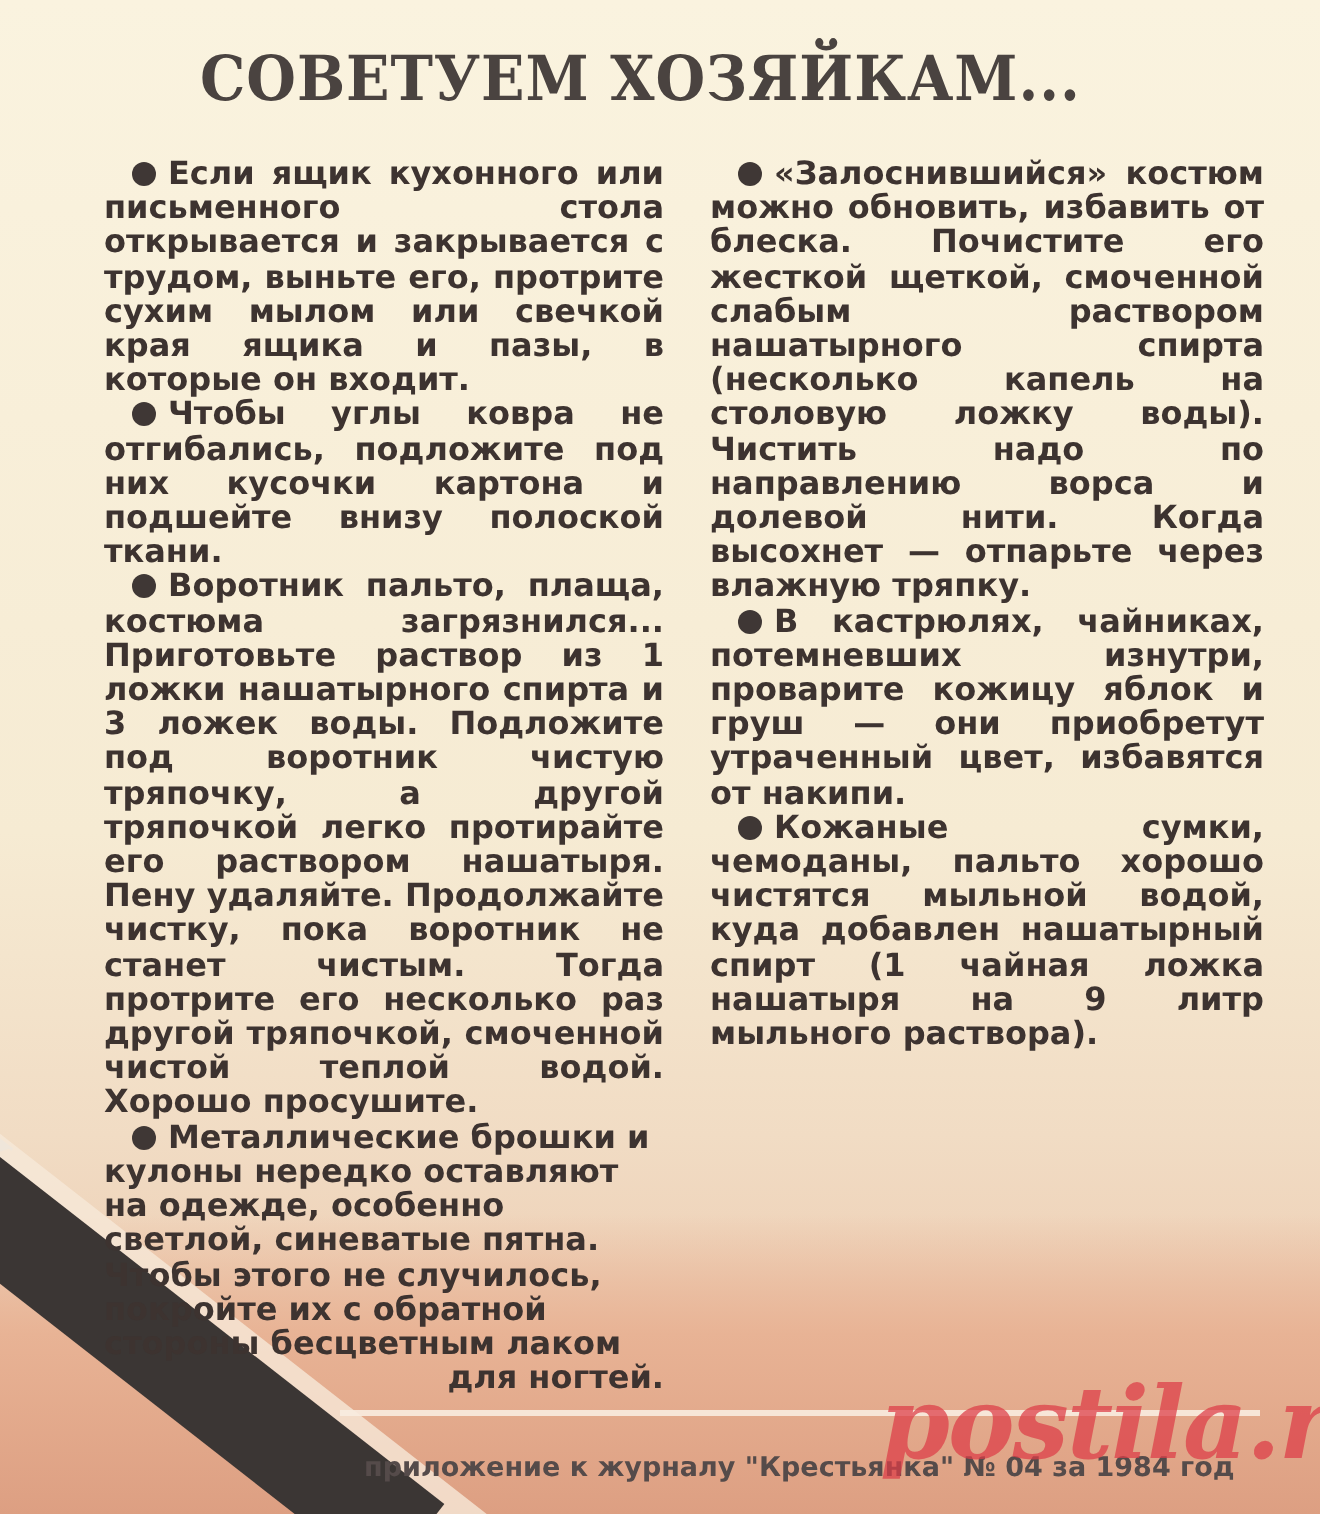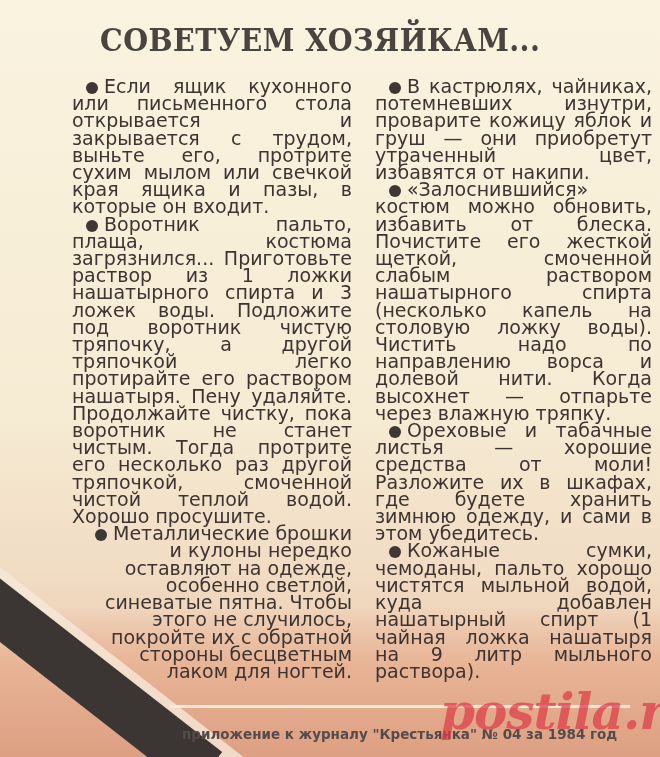--- a/index.html
+++ b/index.html
@@ -36,31 +36,31 @@
     position: absolute; left: 170px; right: 30px; top: 705px; height: 3px;
     background: #f8ece0; opacity: .9;
   }
   .title {
     position: absolute; left: 100px; top: 22px; width: 470px;
     font-family: "DejaVu Serif", "Liberation Serif", serif;
     font-weight: bold; font-size: 31px; color: #4a4340; letter-spacing: 0.5px;
     transform: scaleX(0.92); transform-origin: left center; white-space: nowrap;
   }
   .col {
-    position: absolute; font-size: 19px; line-height: 17.2px;
-    font-weight: normal; color: #3d3330; text-align: justify; margin-left: 20px;
+    position: absolute; font-size: 16px; line-height: 17.2px;
+    font-weight: bold; color: #3d3330; text-align: justify;
   }
   .col-left { left: 52px; top: 78px; width: 280px; }
   .col-right { left: 355px; top: 78px; width: 277px; }
   .tip { margin: 0; text-indent: 14px; }
   .bullet {
     display: inline-block; width: 12px; height: 12px; border-radius: 50%;
     background: #3f3735; margin-right: 6px; vertical-align: -1px; text-indent: 0;
   }
-  .tip-last { text-align: right; text-align-last: right; }
+  .tip-last { text-align: left; text-align-last: right; }
   .caption {
     position: absolute; left: 182px; top: 726px; font-size: 13.5px;
     font-weight: bold; color: #554b4a; white-space: nowrap;
   }
   .watermark {
     position: absolute; left: 440px; top: 682px; font-size: 50px;
     font-family: "DejaVu Serif", serif; font-style: italic; font-weight: bold;
     color: rgba(220, 60, 70, 0.72); white-space: nowrap; letter-spacing: -1px;
   }
 </style>
@@ -71,26 +71,26 @@
   <div class="pink-band"></div>
   <div class="diag-light"></div>
   <div class="diag-dark"></div>
   <div class="diag-label">ХОЗЯЮШКА</div>
   <div class="footer-line"></div>
 
   <h1 class="title" style="margin:0">СОВЕТУЕМ ХОЗЯЙКАМ...</h1>
 
   <div class="col col-left">
     <p class="tip"><span class="bullet"></span><span>Если ящик кухонного или письменного стола открывается и закрывается с трудом, выньте его, протрите сухим мылом или свечкой края ящика и пазы, в которые он входит.</span></p>
+    <p class="tip"><span class="bullet"></span><span>Чтобы углы ковра не отгибались, подложите под них кусочки картона и подшейте внизу полоской ткани.</span></p>
     <p class="tip"><span class="bullet"></span><span>Воротник пальто, плаща, костюма загрязнился... Приготовьте раствор из 1 ложки нашатырного спирта и 3 ложек воды. Подложите под воротник чистую тряпочку, а другой тряпочкой легко протирайте его раствором нашатыря. Пену удаляйте. Продолжайте чистку, пока воротник не станет чистым. Тогда протрите его несколько раз другой тряпочкой, смоченной чистой теплой водой. Хорошо просушите.</span></p>
     <p class="tip tip-last"><span class="bullet"></span><span>Металлические брошки и кулоны нередко оставляют на одежде, особенно светлой, синеватые пятна. Чтобы этого не случилось, покройте их с обратной стороны бесцветным лаком для ногтей.</span></p>
   </div>
 
   <div class="col col-right">
+    <p class="tip"><span class="bullet"></span><span>«Залоснившийся» костюм можно обновить, избавить от блеска. Почистите его жесткой щеткой, смоченной слабым раствором нашатырного спирта (несколько капель на столовую ложку воды). Чистить надо по направлению ворса и долевой нити. Когда высохнет — отпарьте через влажную тряпку.</span></p>
     <p class="tip"><span class="bullet"></span><span>В кастрюлях, чайниках, потемневших изнутри, проварите кожицу яблок и груш — они приобретут утраченный цвет, избавятся от накипи.</span></p>
-    <p class="tip"><span class="bullet"></span><span>«Залоснившийся» костюм можно обновить, избавить от блеска. Почистите его жесткой щеткой, смоченной слабым раствором нашатырного спирта (несколько капель на столовую ложку воды). Чистить надо по направлению ворса и долевой нити. Когда высохнет — отпарьте через влажную тряпку.</span></p>
-    <p class="tip"><span class="bullet"></span><span>Ореховые и табачные листья — хорошие средства от моли! Разложите их в шкафах, где будете хранить зимнюю одежду, и сами в этом убедитесь.</span></p>
     <p class="tip"><span class="bullet"></span><span>Кожаные сумки, чемоданы, пальто хорошо чистятся мыльной водой, куда добавлен нашатырный спирт (1 чайная ложка нашатыря на 9 литр мыльного раствора).</span></p>
   </div>
 
   <div class="caption">приложение к журналу "Крестьянка" № 04 за 1984 год</div>
   <div class="watermark">postila.ru</div>
 </div>
 
 </body></html>

